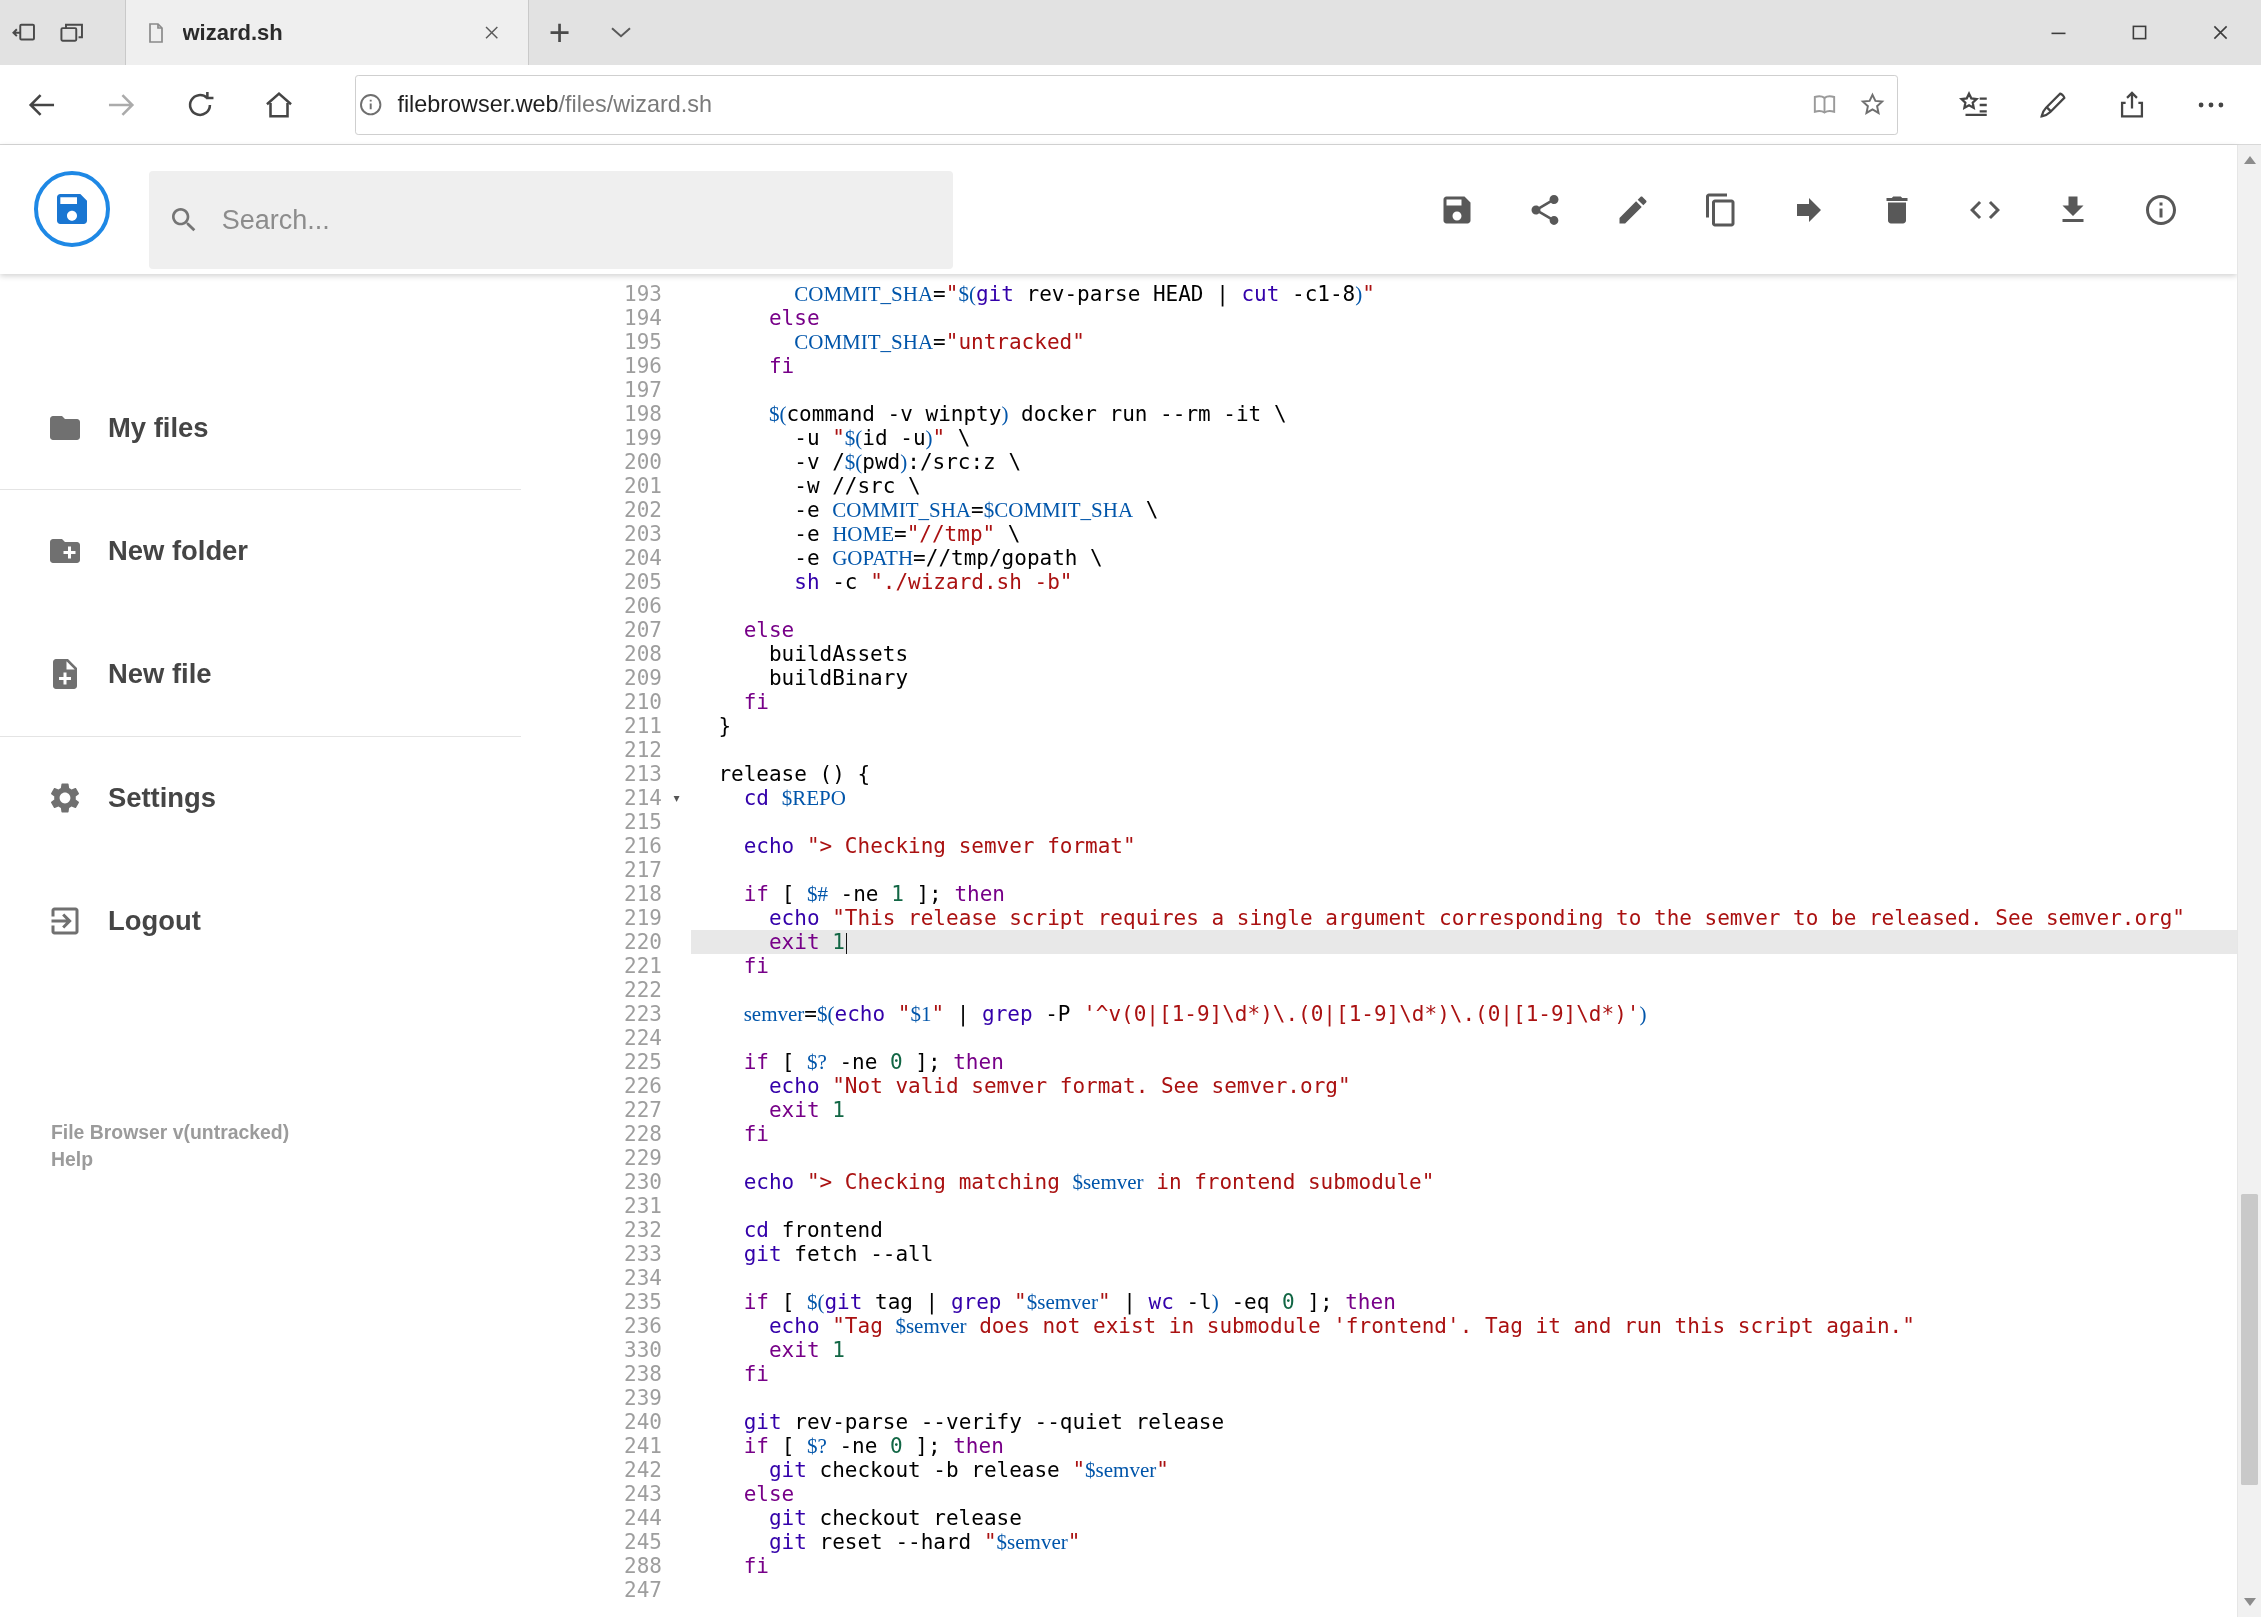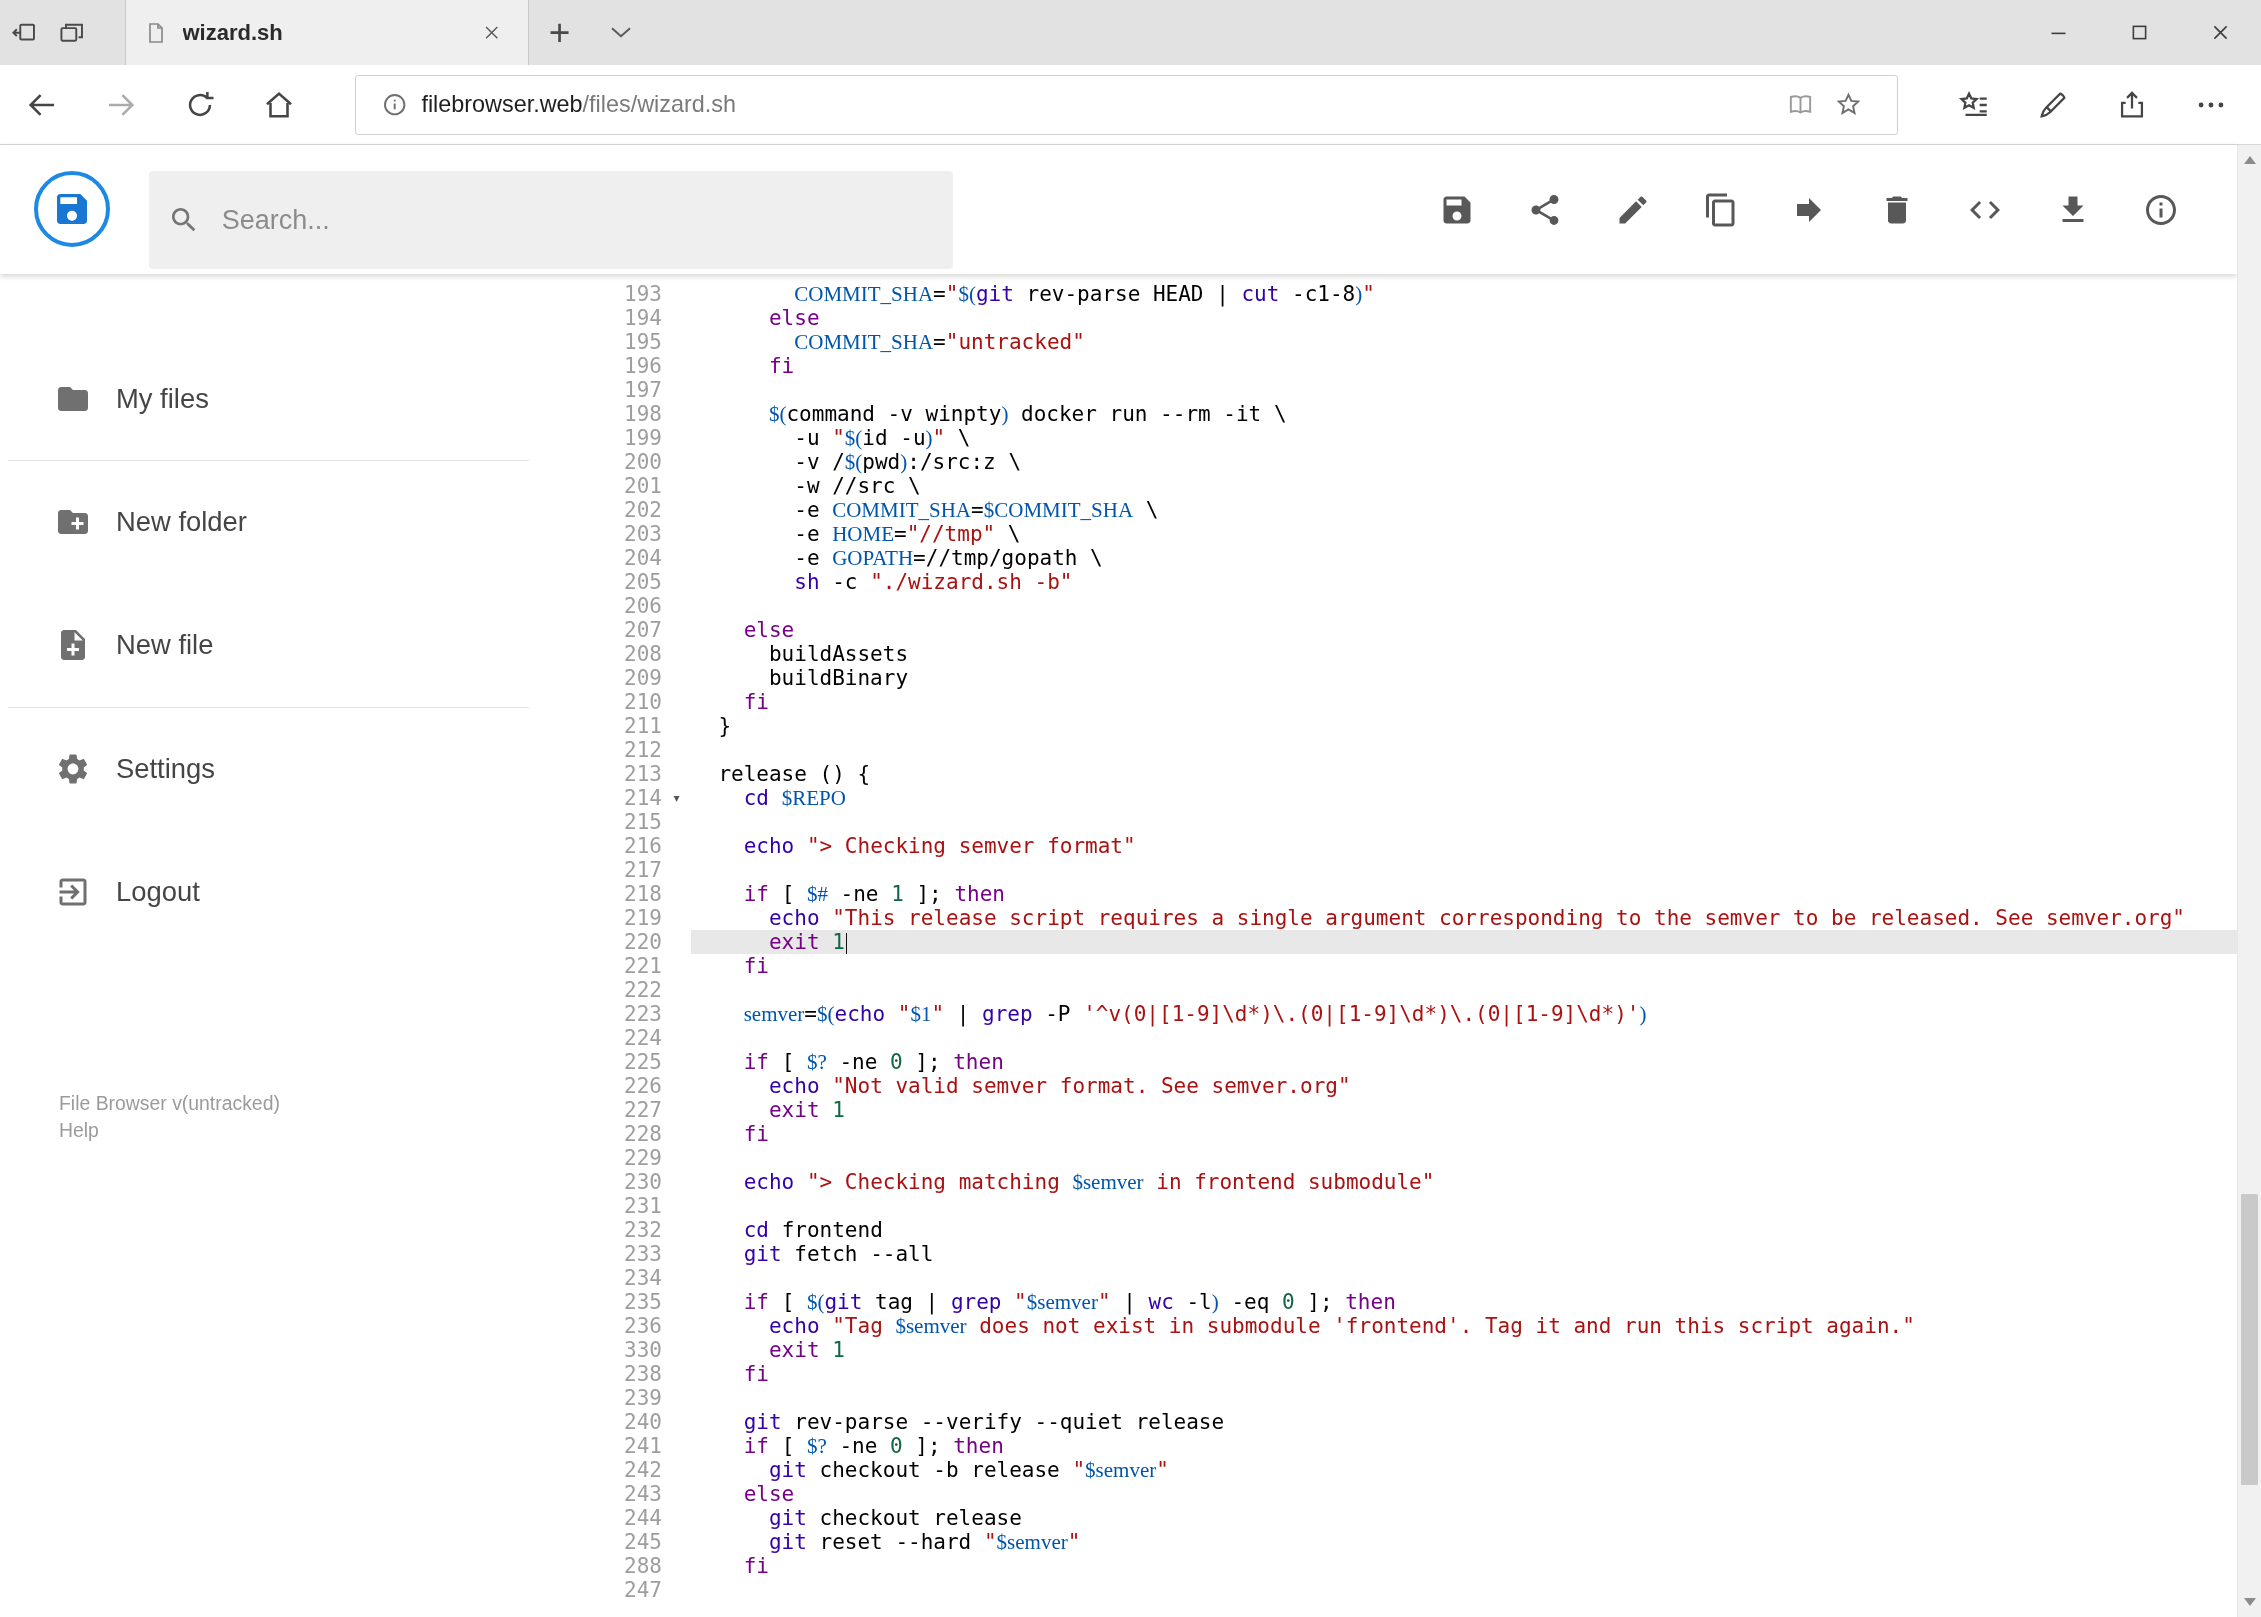--- a/index.html
+++ b/index.html
@@ -18,42 +18,42 @@
   .tab-chevron{background:none;border:none;width:61px;display:flex;align-items:center;justify-content:center;padding:0;}
   .win-controls{margin-left:auto;display:flex;align-items:stretch;}
   .win-btn{width:81px;background:none;border:none;display:flex;align-items:center;justify-content:center;padding:0;}
 
   
   .navbar{position:absolute;top:65px;left:0;right:0;height:80px;background:#fff;border-bottom:0.8px solid #d8d8d8;
           display:flex;align-items:center;padding-left:13px;box-sizing:border-box;}
   .chrome-btn{width:58px;height:58px;margin-right:21px;background:none;border:none;padding:0;
               display:flex;align-items:center;justify-content:center;}
   .addressbar{flex:1;height:60px;margin-left:26px;margin-right:47px;background:#fff;border:0.8px solid #cfcfcf;border-radius:3.2px;
-              display:flex;align-items:center;padding:0 25px;box-sizing:border-box;}
+              display:flex;align-items:center;padding:0 1px;box-sizing:border-box;}
   .url-text{font-size:23.4px;margin-left:13px;flex:1;white-space:nowrap;overflow:hidden;}
   .url-domain{color:#1f1f1f;}
   .url-path{color:#7a7a7a;}
   .addr-icon-btn{background:none;border:none;padding:0;width:48px;height:48px;display:flex;align-items:center;justify-content:center;}
 
   
   .app{position:absolute;top:145px;left:0;right:0;bottom:0;background:#fff;}
   .app-header{position:absolute;top:0;left:0;right:24px;height:129px;background:#fff;z-index:5;
               box-shadow:0 2.4px 5.7px rgba(0,0,0,0.18);}
   .logo{position:absolute;left:34px;top:26px;width:68px;height:68px;border:4.8px solid #1e88e5;border-radius:50%;
         background:#fff;display:flex;align-items:center;justify-content:center;}
   .searchbox{position:absolute;left:149px;top:26px;width:804px;height:98px;background:#efefef;border-radius:4px;
              display:flex;align-items:center;padding:0 19.4px;box-sizing:border-box;}
   .searchbox input{flex:1;margin-left:19.4px;border:none;background:transparent;outline:none;
                    font-family:"Liberation Sans",sans-serif;font-size:27px;color:#444;}
   .searchbox input::placeholder{color:#8c8c8c;opacity:1;}
   .header-actions{position:absolute;right:58px;top:0;height:129px;display:flex;align-items:center;gap:52px;}
   .action-btn{background:none;border:none;padding:0;width:36px;height:36px;display:flex;align-items:center;justify-content:center;}
 
   
-  .sidebar{position:absolute;top:129px;left:8px;width:533px;bottom:0;background:#fff;padding-top:63px;box-sizing:border-box;}
+  .sidebar{position:absolute;top:129px;left:0;width:533px;bottom:0;background:#fff;padding-top:92px;box-sizing:border-box;font-weight:bold;}
   .side-item{height:123px;display:flex;align-items:center;padding-left:47px;cursor:pointer;}
   .side-item .lbl{margin-left:25px;font-size:27.4px;color:#454545;}
   .side-divider{height:0.8px;background:#e4e4e4;margin:0 6.5px 0 0;width:521px;}
   .side-footer{margin-top:136px;padding-left:51px;}
   .side-footer .ver{font-size:19.4px;color:#9b9b9b;line-height:27.4px;}
   .side-footer .help{font-size:19.4px;color:#9b9b9b;line-height:27.4px;}
 
   
   .editor{position:absolute;top:129px;left:549px;right:24px;bottom:0;overflow:hidden;
           font-family:"DejaVu Sans Mono",monospace;font-size:21px;line-height:24px;display:flex;padding-top:8px;}

